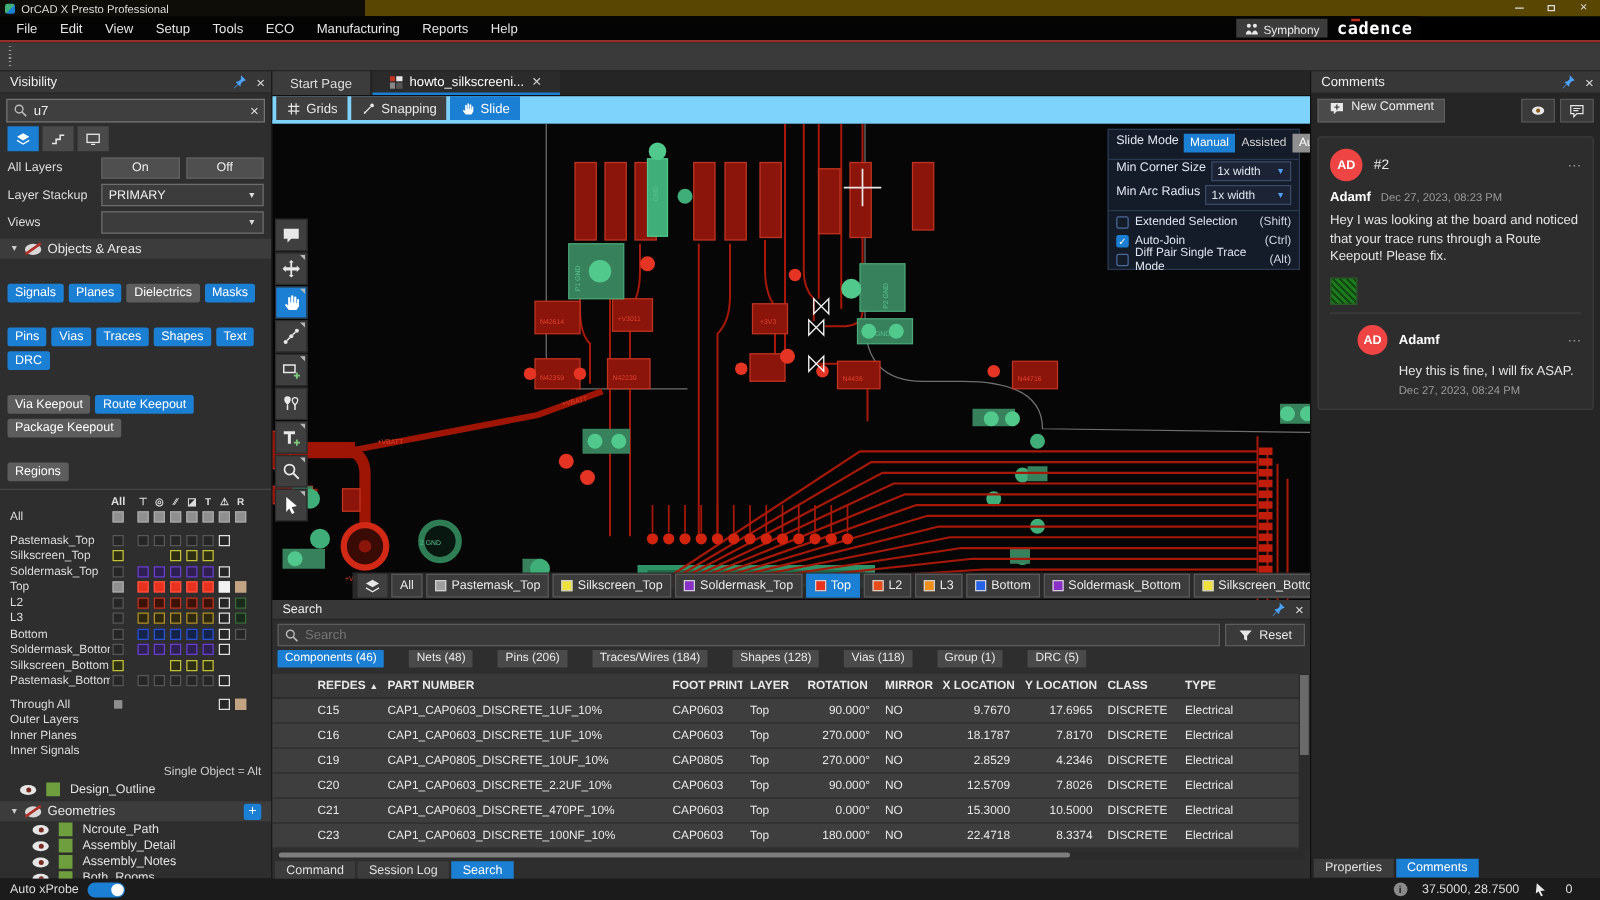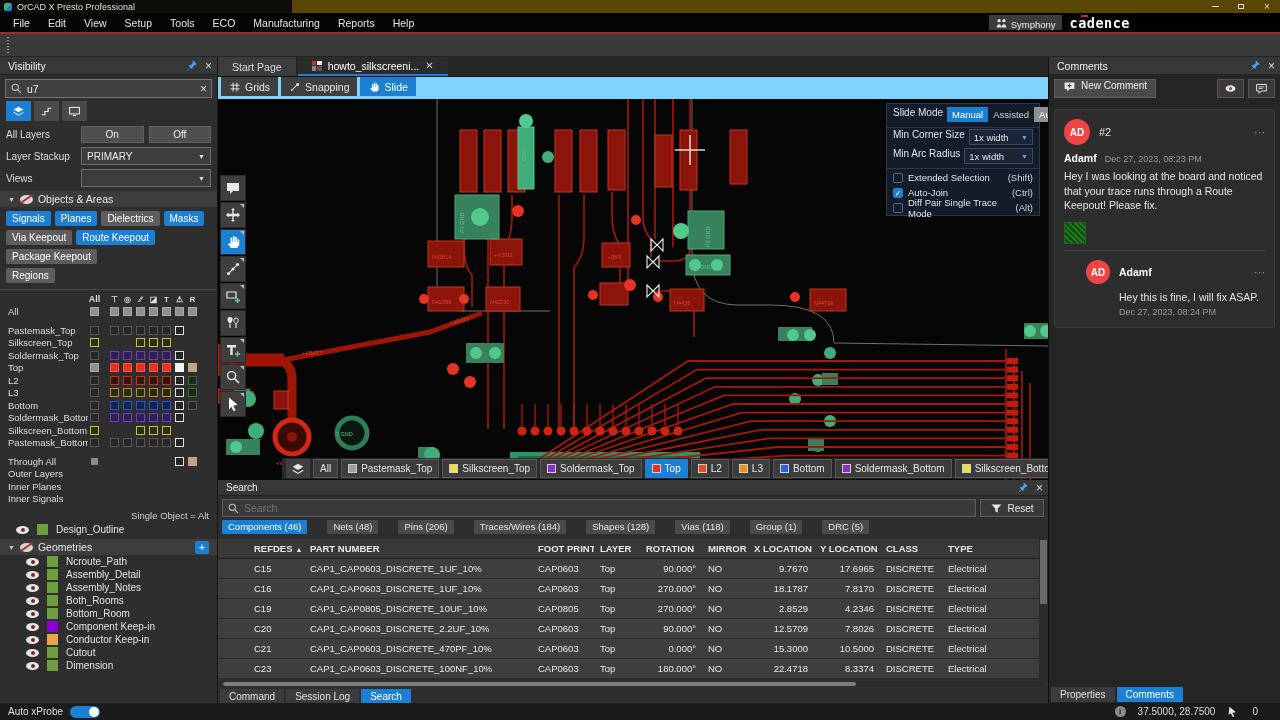--- a/index.html
+++ b/index.html
@@ -39,21 +39,21 @@
 .vis-row label{width:70px;font-size:10px;color:#ddd;flex:none}
 .gbtn{flex:1;height:17px;background:#4f4f4f;border:1px solid #606060;color:#eee;font-size:10px;text-align:center;line-height:15px}
 .dropdown{flex:1;height:18px;background:#3c3c3c;border:1px solid #6d6d6d;display:flex;align-items:center;padding:0 5px;font-size:10px;color:#eee}
 .caret{margin-left:auto;font-size:7px;color:#ddd}
 .sec-hdr{height:16px;background:#3c3c3c;display:flex;align-items:center;gap:5px;padding:0 8px;font-size:10.5px;color:#e8e8e8;margin-top:3px}
 .tri{font-size:7px;color:#ccc}
 .eye-slash{position:relative;width:13px;height:9px;flex:none}
 .eye-slash::before{content:"";position:absolute;inset:0;background:#d8d8d8;border-radius:50%}
 .eye-slash::after{content:"";position:absolute;left:-1px;top:3px;width:15px;height:2px;background:#b03028;transform:rotate(-35deg)}
 .addbtn{margin-left:auto;width:14px;height:13px;background:#1b7fd4;color:#fff;font-size:11px;line-height:12px;text-align:center;border-radius:2px}
-.filter-row{display:flex;flex-wrap:wrap;gap:4px;margin:4px 6px 0}
+.filter-row{display:flex;flex-wrap:wrap;gap:4px;margin:20px 6px 0}
 .fbtn{padding:2px 6px;font-size:10px;border-radius:2px;color:#fff}
 .fbtn.on{background:#1b7fd4}
 .fbtn.off{background:#5d5d5d}
 #layer-grid{margin-top:6px;border-top:1px solid #454545;padding-top:3px}
 .grid-hdr,.grid-row{display:flex;align-items:center;height:12.5px;padding-left:8px}
 .grid-row.gap-top{margin-top:6px}
 .grid-label{width:80px;font-size:9.5px;color:#ddd;white-space:nowrap;overflow:hidden;flex:none}
 .cellslot{width:13px;display:flex;justify-content:center;flex:none}
 .cellslot.first{margin-right:7px}
 .gicon{width:13px;text-align:center;font-size:8px;color:#ddd;font-weight:bold}
@@ -287,20 +287,28 @@
       <span class="tri">▼</span>
       <span class="eye-slash"></span>
       <span>Objects &amp; Areas</span>
     </div>
     <div id="filter-rows">
         <div class="filter-row">
           <span class="fbtn on">Signals</span>
           <span class="fbtn on">Planes</span>
           <span class="fbtn off">Dielectrics</span>
           <span class="fbtn on">Masks</span>
+        </div>
+        <div class="filter-row">
+          <span class="fbtn on">Pins</span>
+          <span class="fbtn on">Vias</span>
+          <span class="fbtn on">Traces</span>
+          <span class="fbtn on">Shapes</span>
+          <span class="fbtn on">Text</span>
+          <span class="fbtn on">DRC</span>
         </div>
         <div class="filter-row">
           <span class="fbtn off">Via Keepout</span>
           <span class="fbtn on">Route Keepout</span>
           <span class="fbtn off">Package Keepout</span>
         </div>
         <div class="filter-row">
           <span class="fbtn off">Regions</span>
         </div>
       </div>

